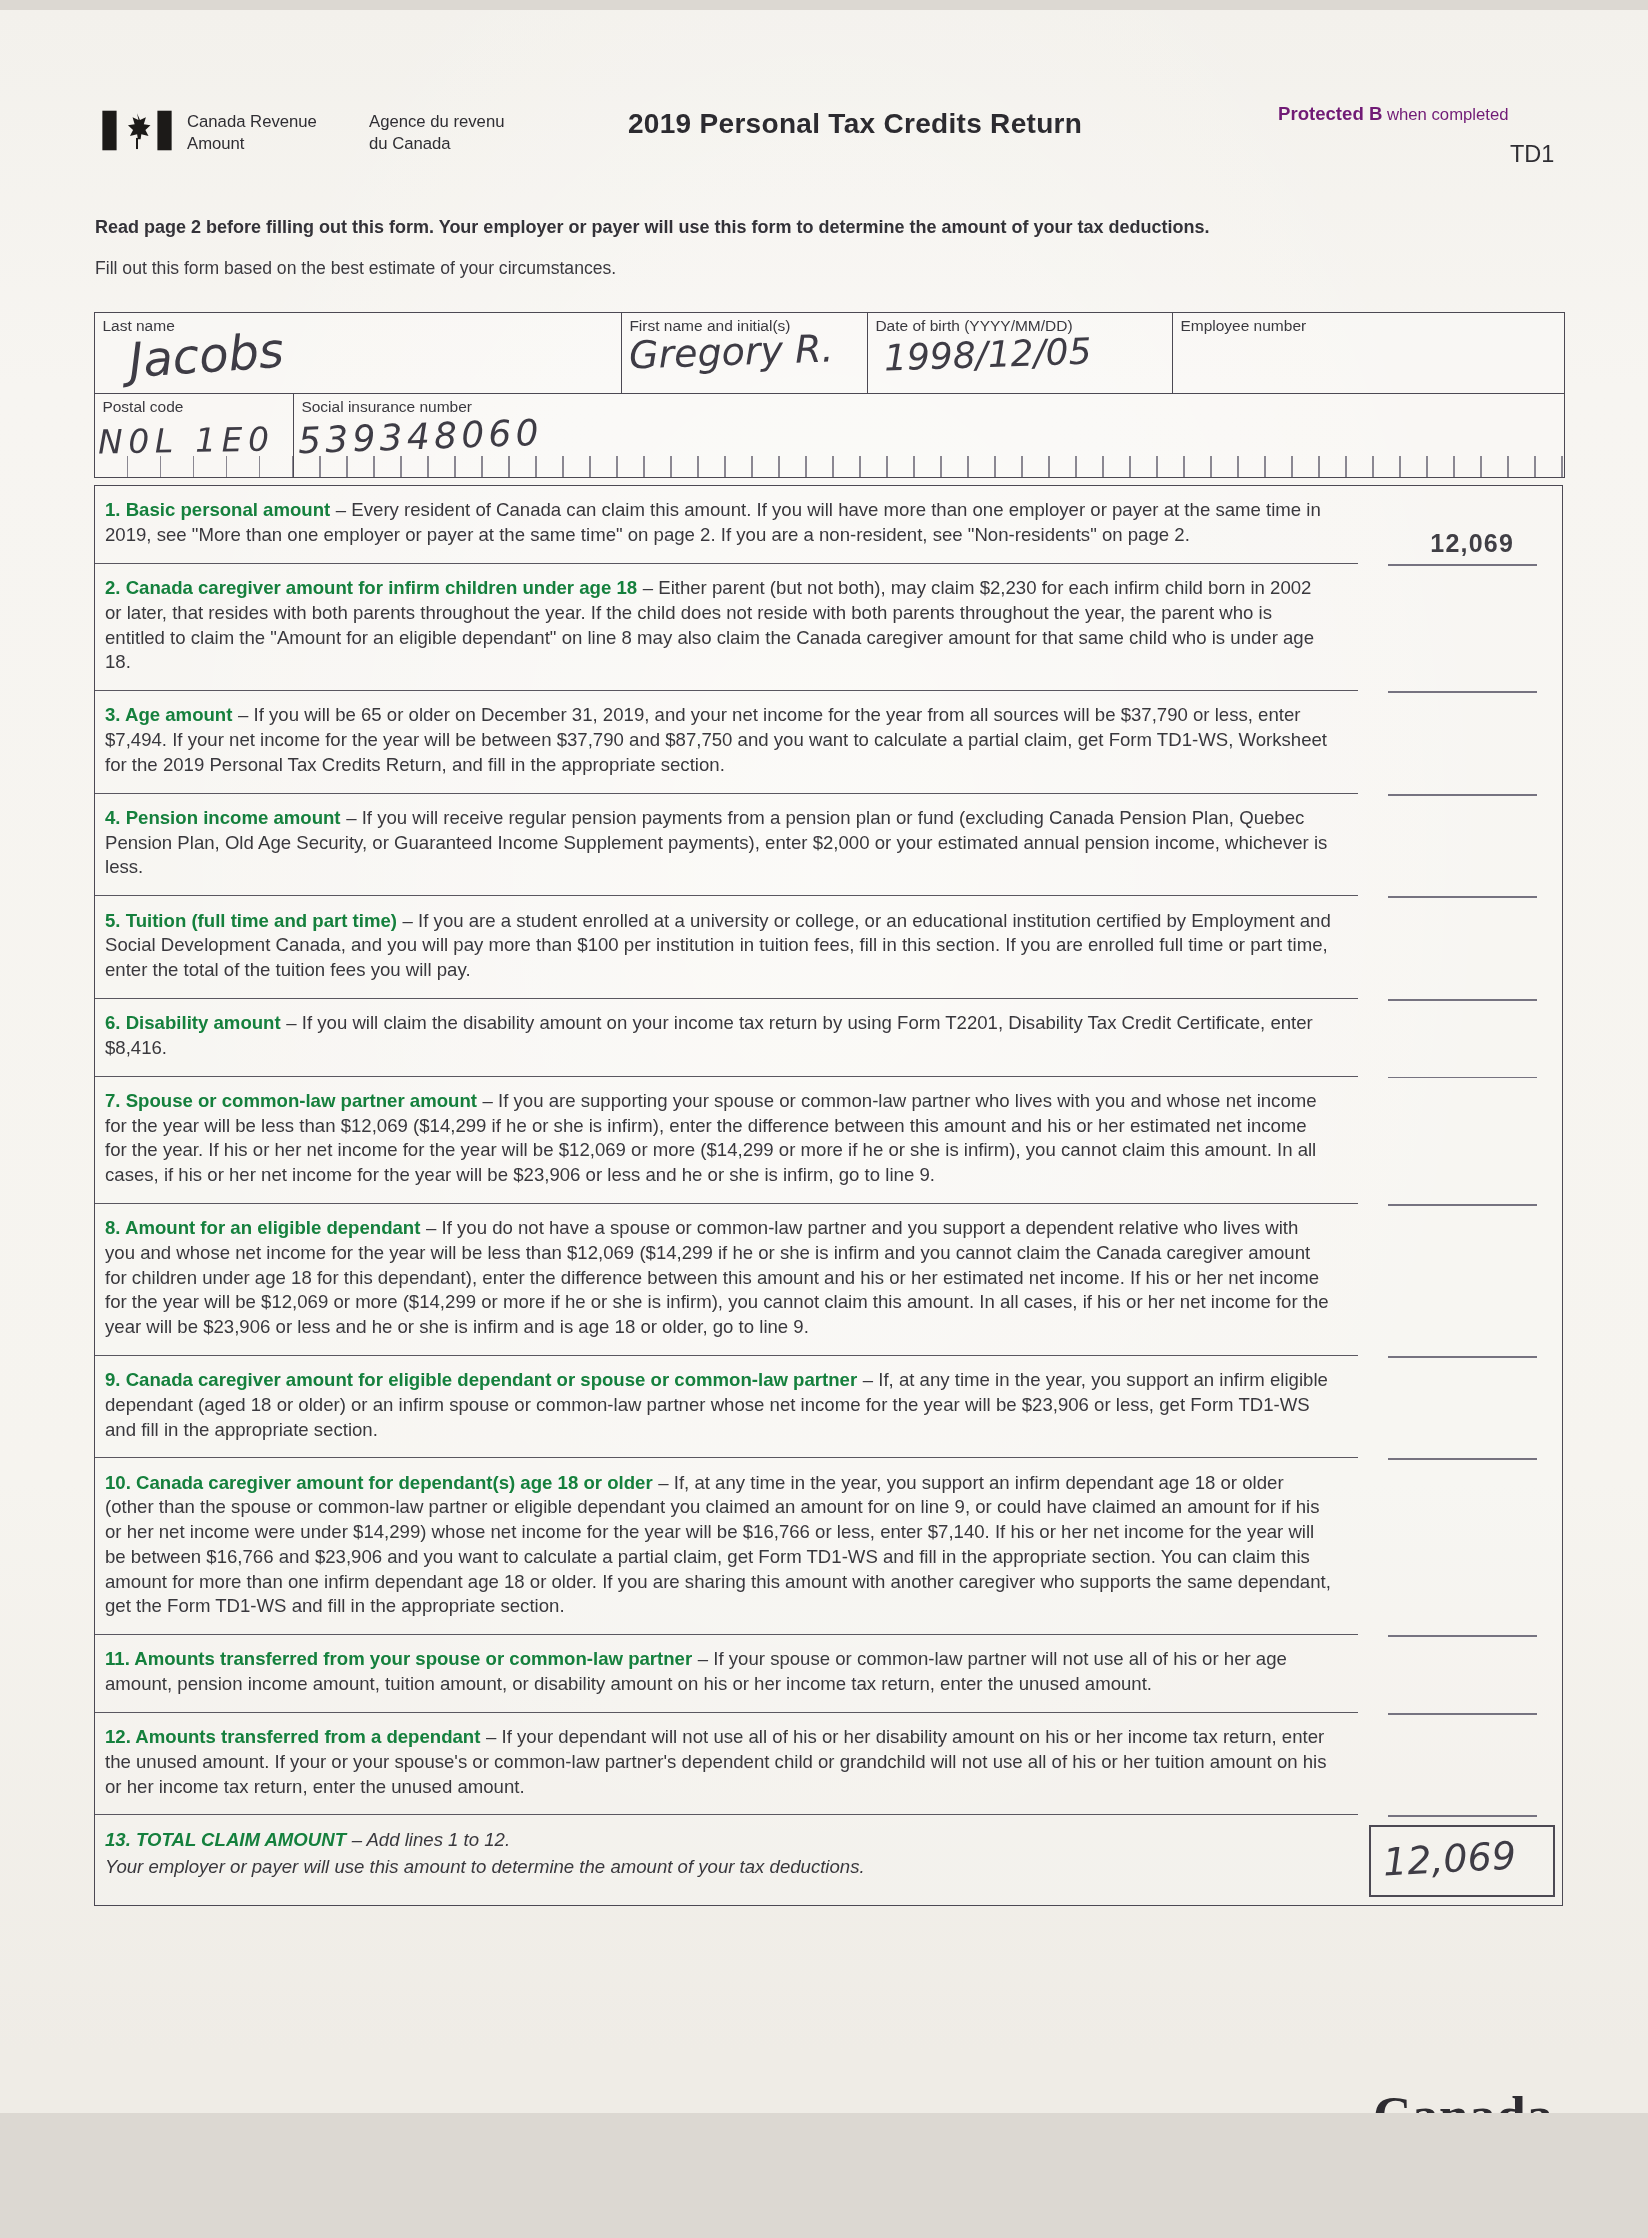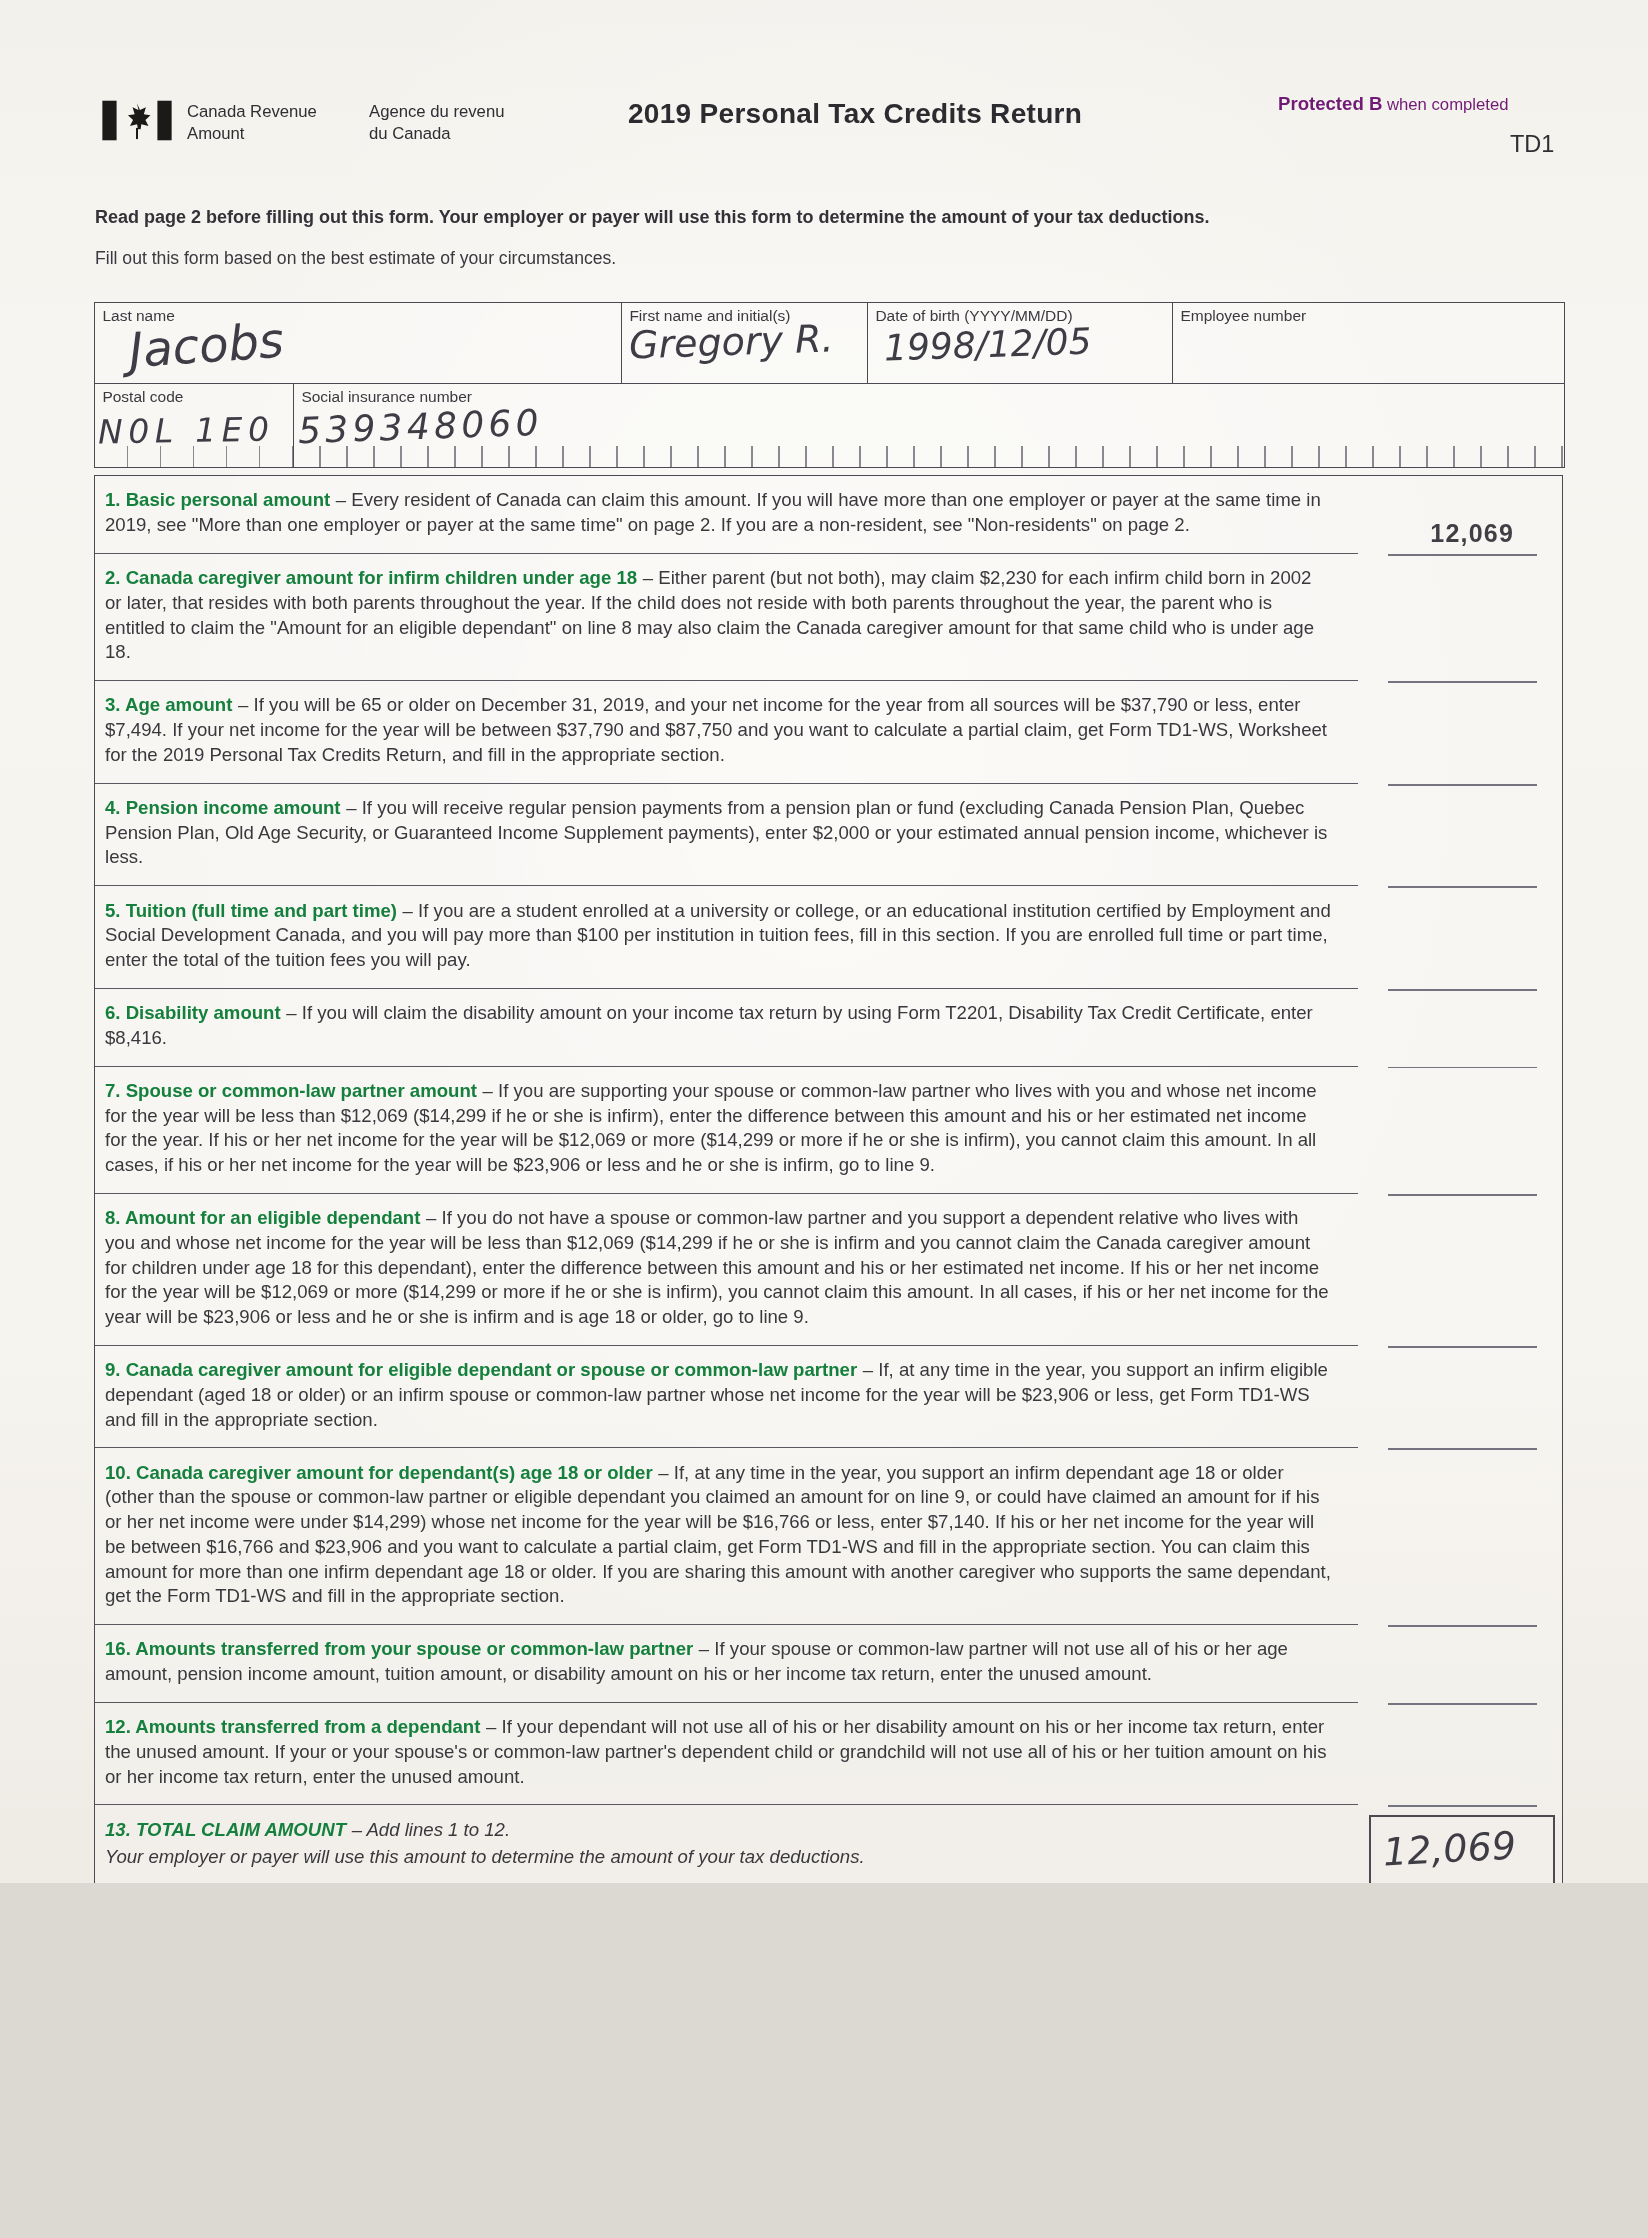--- a/index.html
+++ b/index.html
@@ -1,17 +1,17 @@
 <!DOCTYPE html>
 <html style="font-size:10px"><head>
 <meta charset="utf-8">
 <style>
   html,body{margin:0;padding:0;background:#dcd8d2;}
-  .canvas{position:relative;width:1648px;height:1883px;background:#f6f4f0;overflow:hidden;
-          font-family:"Liberation Sans", sans-serif;color:#39383d;}
+  .canvas{position:relative;width:1648px;height:2103px;background:#f6f4f0;overflow:hidden;
+          font-family:"Liberation Sans", sans-serif;color:#39383d;margin-top:10px;}
   .paper-tone{position:absolute;inset:0;background:
       radial-gradient(ellipse at 50% 40%, rgba(255,255,255,.45), rgba(0,0,0,0) 60%),
       linear-gradient(180deg, #f3f1ec 0%, #f7f5f1 18%, #f6f4ef 70%, #efece6 97%);}
 
   
   .flag-logo{position:absolute;left:101px;top:97px;width:72px;height:47px;}
   .agency{position:absolute;top:101px;font-size:16.7px;line-height:1.3;color:#2f2e33;}
   .agency.en{left:187px;}
   .agency.fr{left:369px;}
   .form-title{position:absolute;left:628px;top:98px;font-size:28px;font-weight:bold;color:#2c2b30;letter-spacing:0.3px;}
@@ -215,21 +215,21 @@
       <div class="sec-text">
         <span class="sec-title">10. Canada caregiver amount for dependant(s) age 18 or older</span><span class="sec-body">– If, at any time in the year, you support an infirm dependant age 18 or older (other than the spouse or common-law partner or eligible dependant you claimed an amount for on line 9, or could have claimed an amount for if his or her net income were under $14,299) whose net income for the year will be $16,766 or less, enter $7,140. If his or her net income for the year will be between $16,766 and $23,906 and you want to calculate a partial claim, get Form TD1-WS and fill in the appropriate section. You can claim this amount for more than one infirm dependant age 18 or older. If you are sharing this amount with another caregiver who supports the same dependant, get the Form TD1-WS and fill in the appropriate section.</span>
       </div>
       <div class="sec-amount">
           <div class="amt-line"></div>
         </div>
     </div>
 
     <div class="section">
       <div class="sec-text">
-        <span class="sec-title">16. Amounts transferred from your spouse or common-law partner</span><span class="sec-body">– If your spouse or common-law partner will not use all of his or her age amount, pension income amount, tuition amount, or disability amount on his or her income tax return, enter the unused amount.</span>
+        <span class="sec-title">11. Amounts transferred from your spouse or common-law partner</span><span class="sec-body">– If your spouse or common-law partner will not use all of his or her age amount, pension income amount, tuition amount, or disability amount on his or her income tax return, enter the unused amount.</span>
       </div>
       <div class="sec-amount">
           <div class="amt-line"></div>
         </div>
     </div>
 
     <div class="section">
       <div class="sec-text">
         <span class="sec-title">12. Amounts transferred from a dependant</span><span class="sec-body">– If your dependant will not use all of his or her disability amount on his or her income tax return, enter the unused amount. If your or your spouse's or common-law partner's dependent child or grandchild will not use all of his or her tuition amount on his or her income tax return, enter the unused amount.</span>
       </div>

